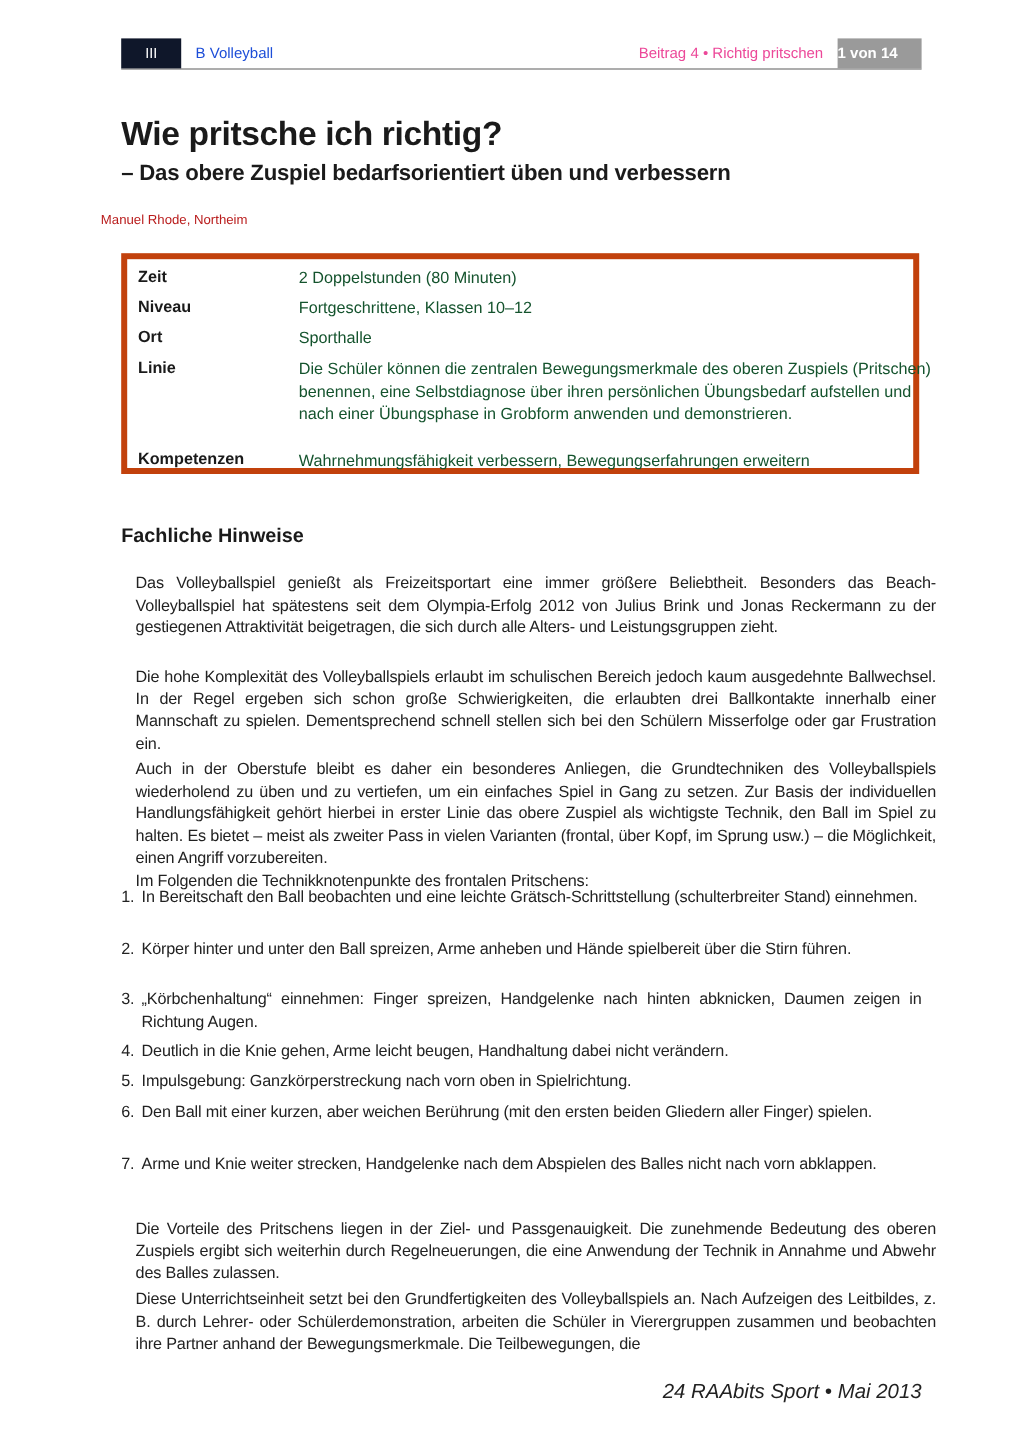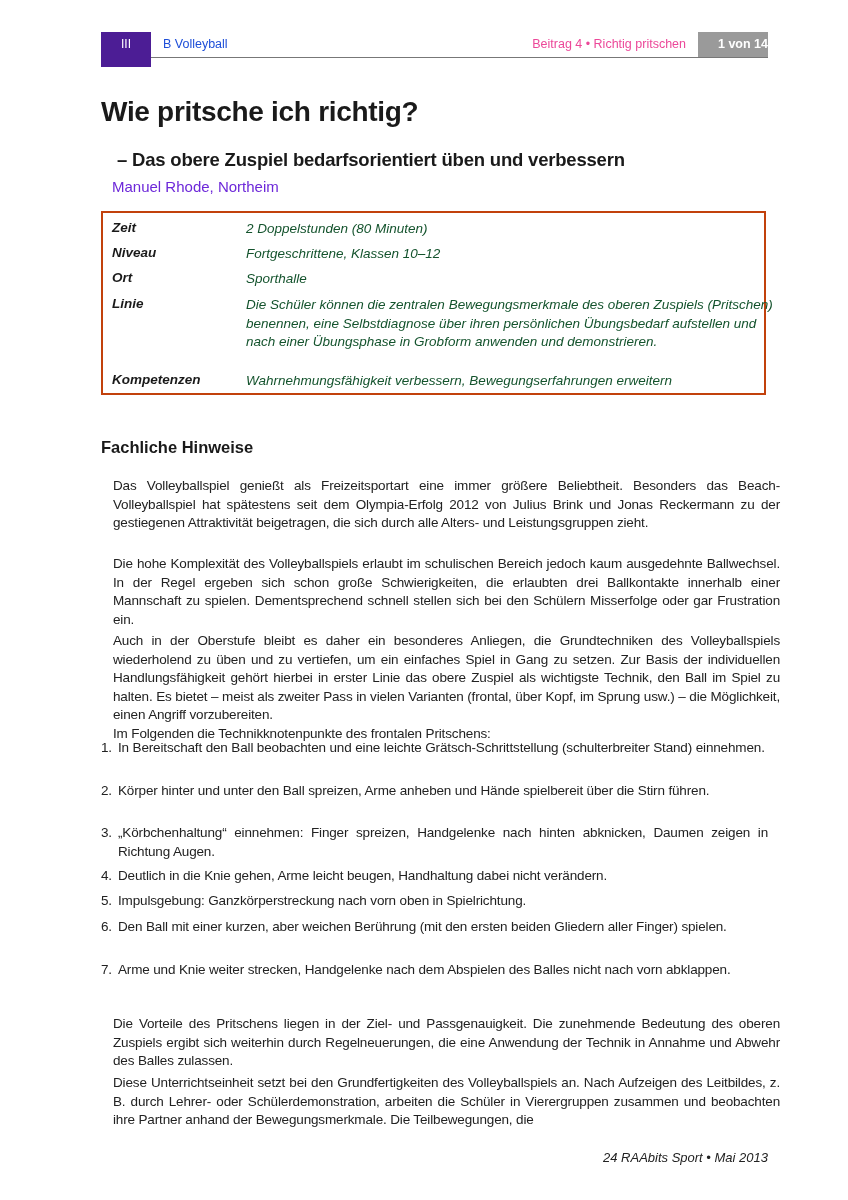--- a/index.html
+++ b/index.html
@@ -3,44 +3,44 @@
 <meta charset="utf-8">
 <style>
   html, body { margin:0; padding:0; background:#ffffff; }
   body {
     width:848px; height:1200px; position:relative; overflow:hidden;
     font-family: "Liberation Sans", sans-serif; color:#1a1a1a;
   }
   
   .hdr { position:absolute; left:101px; top:32px; width:667px; height:25px;
          border-bottom:1.5px solid #777; font-size:12.5px; }
-  .hdr .sec { position:absolute; left:0; top:0; width:50px; height:35px; background:#4c1d95;
+  .hdr .sec { position:absolute; left:0; top:0; width:50px; height:25px; background:#0f172a;
               color:#fff; text-align:center; line-height:25px; font-size:12px; }
   .hdr .chap { position:absolute; left:62px; top:0; line-height:25px; color:#1d4ed8; }
   .hdr .art { position:absolute; right:82px; top:0; line-height:25px; color:#ec4899; }
   .hdr .pg { position:absolute; right:0; top:0; width:70px; height:25px; background:#9a9a9a;
-             color:#fff; text-align:right; line-height:25px; font-weight:bold; font-size:12.5px; }
+             color:#fff; text-align:left; line-height:25px; font-weight:bold; font-size:12.5px; }
   h1 { position:absolute; left:101px; top:96px; margin:0; font-size:28px; font-weight:bold;
        letter-spacing:-0.3px; color:#1a1a1a; }
-  h2 { position:absolute; left:101px; top:133px; margin:16px; font-size:18.5px; font-weight:bold;
+  h2 { position:absolute; left:101px; top:133px; margin:0; font-size:18.5px; font-weight:bold;
        letter-spacing:-0.2px; color:#1a1a1a; }
-  .author { position:absolute; left:112px; top:178px; font-size:15px; color:#6d28d9; }
+  .author { position:absolute; left:84px; top:178px; font-size:11px; color:#b91c1c; }
   .infobox { position:absolute; left:101px; top:211px; width:665px; height:184px;
-             border:2px solid #c2410c; box-sizing:border-box; font-size:13.5px;font-style:italic; }
+             border:5px solid #c2410c; box-sizing:border-box; font-size:13.5px; }
   .inforow { position:absolute; left:9px; width:650px; }
   .inforow .lbl { position:absolute; left:0; font-weight:bold; color:#1a1a1a; }
   .inforow .val { position:absolute; left:134px; width:528px; line-height:18.5px; color:#14532d; }
   .section-title { position:absolute; left:101px; top:438px; font-size:16.5px; font-weight:bold; color:#1a1a1a; margin:0;text-align:right; }
   .para { position:absolute; left:101px; width:667px; font-size:13.5px; line-height:18.5px;
           text-align:justify; color:#222; margin:12px; letter-spacing:-0.15px; }
   .li { position:absolute; left:101px; width:667px; font-size:13.5px; line-height:18.5px;
         text-align:justify; color:#222; letter-spacing:-0.15px; }
   .li .num { position:absolute; left:0; top:0; }
   .li .txt { display:block; margin-left:17px; }
-  .footer { position:absolute; right:80px; top:1150px; font-size:13px; font-style:italic; color:#222; }
+  .footer { position:absolute; right:80px; top:1150px; font-size:17px; font-style:italic; color:#222; }
 </style>
 </head>
 <body>
 
 <div class="hdr">
   <div class="sec">III</div>
   <div class="chap">B Volleyball</div>
   <div class="art">Beitrag 4 • Richtig pritschen</div>
   <div class="pg">1 von 14</div>
 </div>

